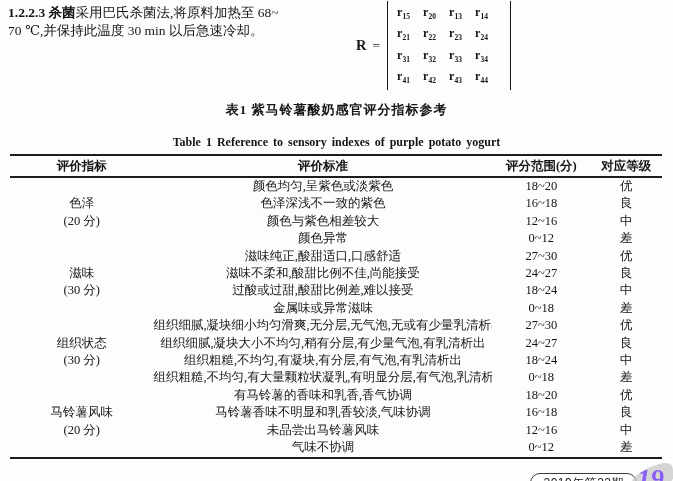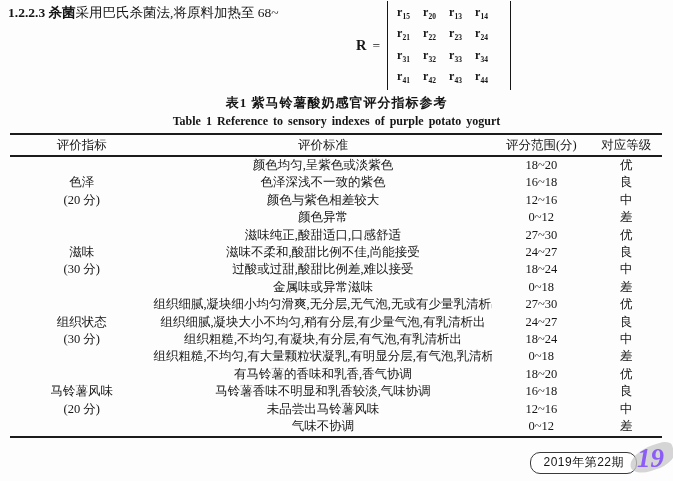--- a/index.html
+++ b/index.html
@@ -19,37 +19,37 @@
   .m-lhs{font-weight:bold;font-size:14.5px;}
   .m-eq{font-size:13.5px;margin:0 7px 0 6px;}
   .matrix{
     border-left:1.6px solid #161616;border-right:1.6px solid #161616;
     padding:5px 9px;display:grid;grid-template-columns:repeat(4,26px);
     row-gap:6.5px;
   }
   .m-cell{font-weight:bold;font-size:12px;line-height:13px;}
   .m-cell sub{font-size:7.5px;font-weight:bold;line-height:1;}
   
-  .cap-cn{ text-align:center;font-weight:bold;font-size:13px;margin-top:8px;letter-spacing:1px;}
-  .cap-en{ text-align:center;font-weight:bold;font-size:12px;margin-top:2px;word-spacing:2px;}
+  .cap-cn{ text-align:center;font-weight:bold;font-size:13px;margin-top:15px;letter-spacing:1px;}
+  .cap-en{ text-align:center;font-weight:bold;font-size:12px;margin-top:16px;word-spacing:2px;}
   
   table.sensory{
     width:652px;margin:4px 11px 0 10px;border-collapse:collapse;
     font-size:12.5px;table-layout:fixed;
   }
   table.sensory col.c1{width:22%;} table.sensory col.c2{width:52%;}
   table.sensory col.c3{width:15%;} table.sensory col.c4{width:11%;}
   table.sensory th,table.sensory td{
     text-align:center;vertical-align:middle;padding:0;font-weight:normal;
     line-height:17.4px;overflow:hidden;white-space:nowrap;
   }
   table.sensory thead tr{
     border-top:2px solid #1c1c1c;border-bottom:2.2px solid #1c1c1c;
   }
-  table.sensory thead th{font-weight:normal;line-height:20px;}
+  table.sensory thead th{font-weight:bold;line-height:20px;}
   table.sensory tbody.last{border-bottom:2.4px solid #1c1c1c;}
   .grp-name,.grp-score{line-height:17.4px;}
   
   .footer{position:relative;height:54px;}
   .issue-badge{
     position:absolute;right:36px;top:14px;
     border:1.3px solid #3a3a3a;border-radius:10px;background:#fff;
     padding:1px 12px 2px 12px;font-size:12px;letter-spacing:.5px;
     font-family:"Liberation Sans","DejaVu Sans",sans-serif;
   }
@@ -64,20 +64,21 @@
     font-size:27px;font-weight:bold;font-style:italic;color:#8b5cf6;
     font-family:"Liberation Serif","DejaVu Serif",serif;
   }
 </style>
 </head>
 <body>
 
 <div class="top">
   <div class="methods">
     <div class="m-line"><span class="m-bold">1.2.2.3  杀菌</span><span class="m-rest">采用巴氏杀菌法,将原料加热至 68~</span></div>
+    <div class="m-line"><span class="m-bold"></span><span class="m-rest">70 ℃,并保持此温度 30 min 以后急速冷却。</span></div>
   </div>
 
   <div class="matrix-wrap">
     <span class="m-lhs">R</span>
     <span class="m-eq">=</span>
     <div class="matrix">
       <span class="m-cell"><span>r</span><sub>15</sub></span>
       <span class="m-cell"><span>r</span><sub>20</sub></span>
       <span class="m-cell"><span>r</span><sub>13</sub></span>
       <span class="m-cell"><span>r</span><sub>14</sub></span>

